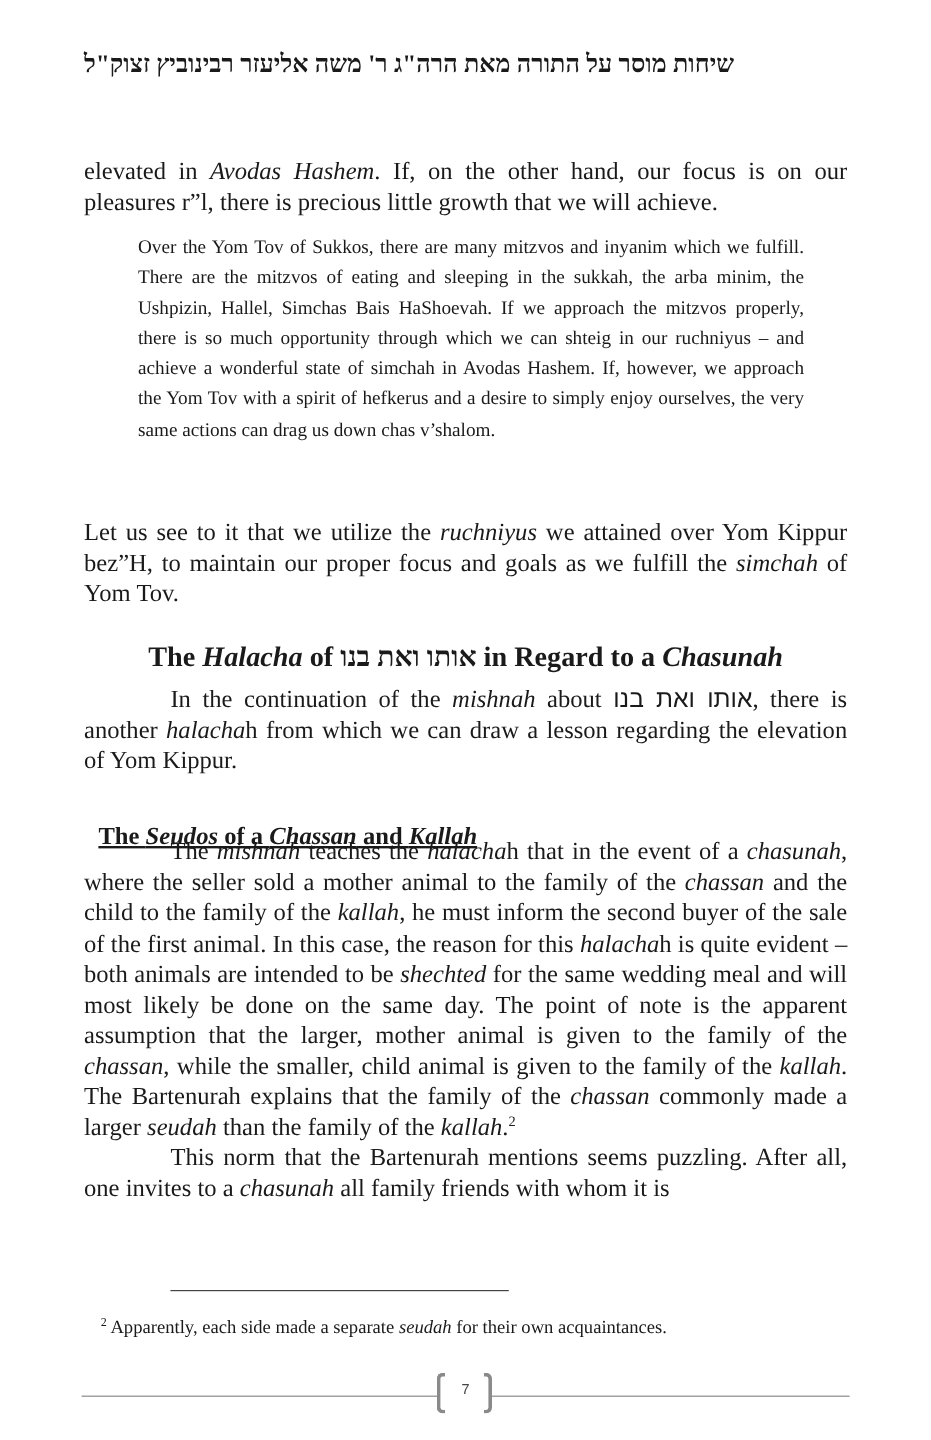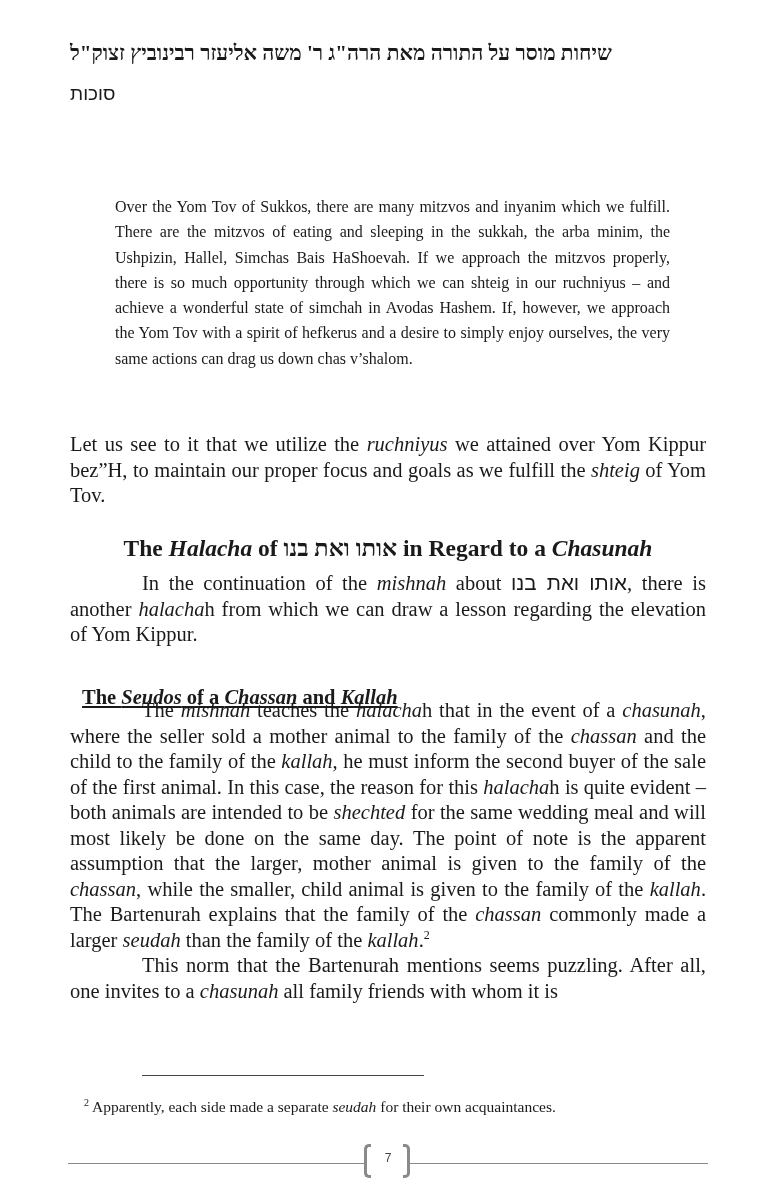--- a/index.html
+++ b/index.html
@@ -44,27 +44,29 @@
   .folio-bracket.close { left: 403px; border-left: none; border-radius: 0 5px 5px 0; }
   .folio-num { position: absolute; left: 375px; top: 1151px; width: 26px; text-align: center;
                font-family: "Liberation Sans", sans-serif; font-size: 12px; color: #444; }
 </style>
 </head>
 <body>
 
 <div class="page">
 
   <div class="running-head rh-title">שיחות מוסר על התורה מאת הרה"ג ר' משה אליעזר רבינוביץ זצוק"ל</div>
-  <div class="running-head rh-section">סוכות</div>
 
+  <div class="body-text" style="top:131px;">
+    <p><span>elevated in </span><i>Avodas Hashem</i><span>. If, on the other hand, our focus is on our pleasures r”l, there is precious little growth that we will achieve.</span></p>
+  </div>
 
   <p class="block-quote" style="top:194px;">Over the Yom Tov of Sukkos, there are many mitzvos and inyanim which we fulfill. There are the mitzvos of eating and sleeping in the sukkah, the arba minim, the Ushpizin, Hallel, Simchas Bais HaShoevah. If we approach the mitzvos properly, there is so much opportunity through which we can shteig in our ruchniyus – and achieve a wonderful state of simchah in Avodas Hashem. If, however, we approach the Yom Tov with a spirit of hefkerus and a desire to simply enjoy ourselves, the very same actions can drag us down chas v’shalom.</p>
 
   <div class="body-text" style="top:432px;">
-    <p><span>Let us see to it that we utilize the </span><i>ruchniyus</i><span> we attained over Yom Kippur bez”H, to maintain our proper focus and goals as we fulfill the </span><i>shteig</i><span> of Yom Tov.</span></p>
+    <p><span>Let us see to it that we utilize the </span><i>ruchniyus</i><span> we attained over Yom Kippur bez”H, to maintain our proper focus and goals as we fulfill the </span><i>simchah</i><span> of Yom Tov.</span></p>
   </div>
 
   <h2 class="h-main"><span>The </span><i>Halacha</i><span> of </span><span class="heb">אותו ואת בנו</span><span> in Regard to a </span><i>Chasunah</i></h2>
 
   <div class="body-text" style="top:570px;">
     <p class="indent"><span>In the continuation of the </span><i>mishnah</i><span> about </span><span class="heb">אותו ואת בנו</span><span>, there is another </span><i>halacha</i><span>h from which we can draw a lesson regarding the elevation of Yom Kippur.</span></p>
   </div>
 
   <h3 class="h-sub"><span>The </span><i>Seudos</i><span> of a </span><i>Chassan</i><span> and </span><i>Kallah</i></h3>
 

